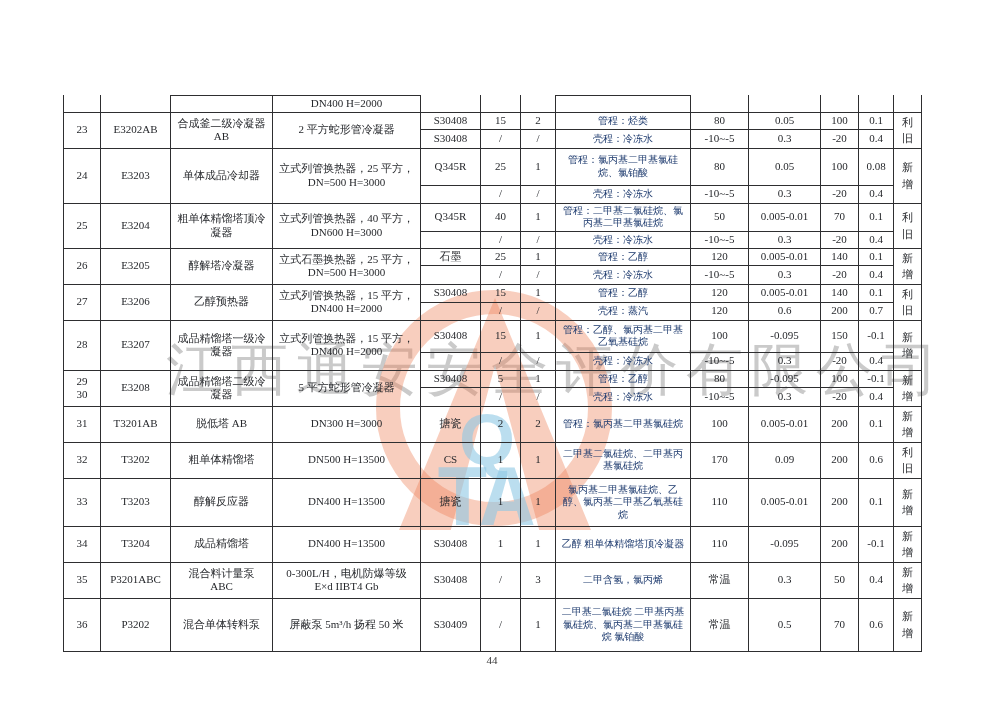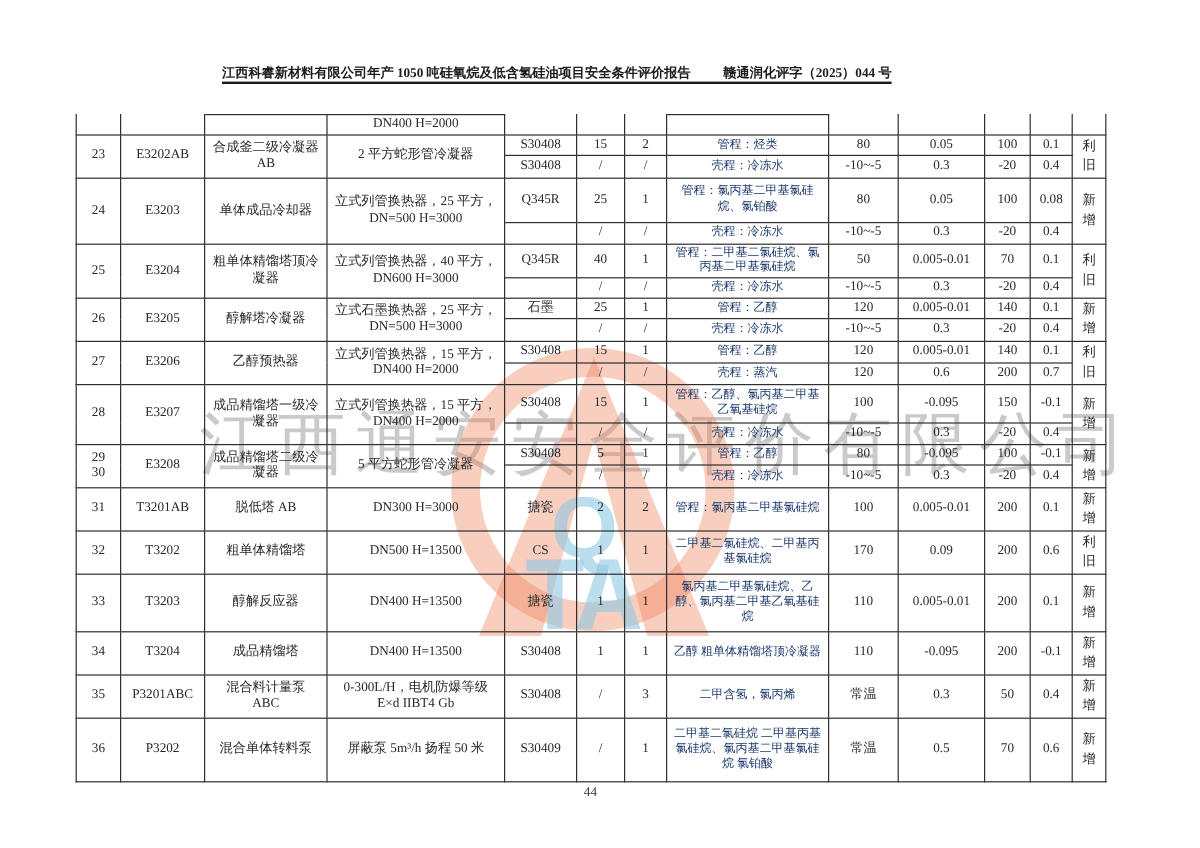--- a/index.html
+++ b/index.html
@@ -71,24 +71,20 @@
   .footer {
     position:absolute; left:63px; top:630px; width:858px;
     text-align:center; font-size:11px; color:#3a3a3a; z-index:2;margin-top:24px;
   }
 </style>
 </head>
 <body>
 
 <div class="page">
 
-  <div class="header">
-    <span class="hr-left">江西科睿新材料有限公司年产 1050 吨硅氧烷及低含氢硅油项目安全条件评价报告</span>
-    <span class="hr-right">赣通润化评字（2025）044 号</span>
-  </div>
 
   <div class="wm-layer">
     <div class="wm-text">江西通安安全评价有限公司</div>
     <div class="wm-ring"></div>
     <div class="wm-mountain"></div>
     <div class="wm-letter-q">Q</div>
     <div class="wm-letters-ta">TA</div>
   </div>
 
   <div class="tbl-wrap">

